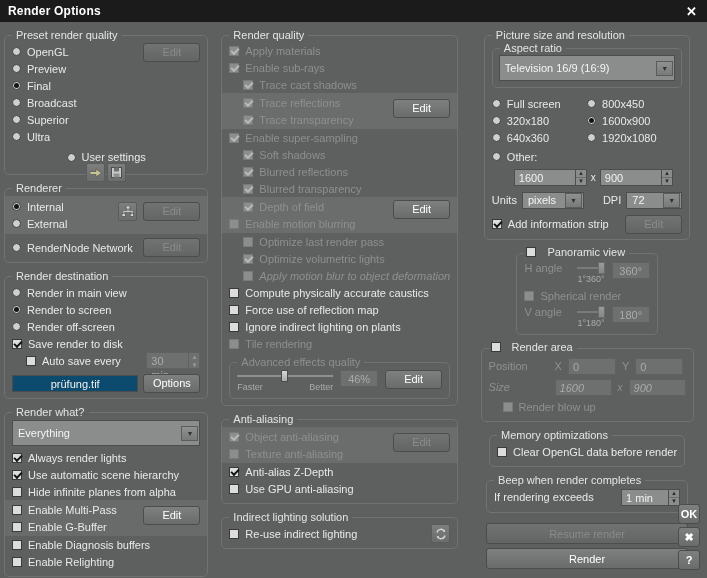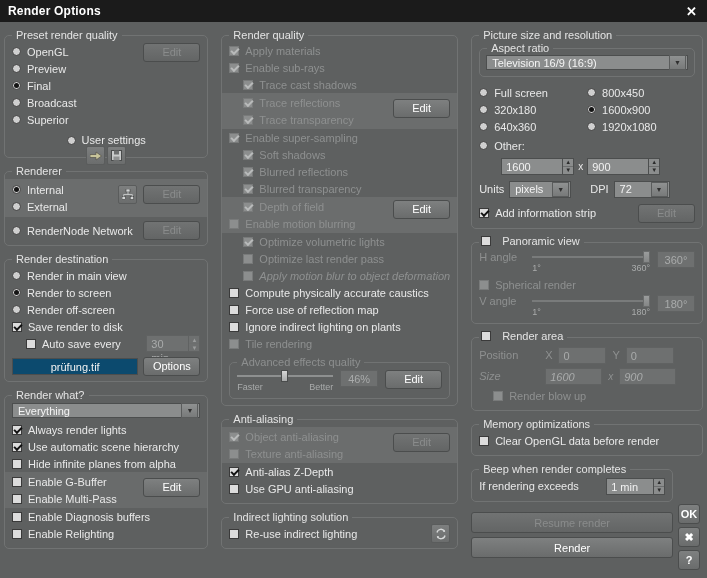--- a/index.html
+++ b/index.html
@@ -18,21 +18,21 @@
     padding:0 8px; justify-content:space-between;
   }
   .titlebar .t { font-size:12px; font-weight:bold; color:#ffffff; letter-spacing:.2px; }
   .titlebar .x { font-size:13px; font-weight:bold; color:#ffffff; cursor:pointer; padding:0 2px; }
 
   
   .cols { display:flex; padding:6px 4px 4px 4px; gap:13px; height:556px; }
   .col { display:flex; flex-direction:column; gap:6px; }
   .col1 { width:208px; }
   .col2 { width:240px; }
-  .col3 { width:236px; position:relative; }
+  .col3 { width:236px; position:relative;align-items:center; }
 
   
   .grp {
     border:1px solid #717373; border-radius:5px;
     padding:7px 7px 6px 7px; position:relative; margin-top:7px;
   }
   .grp > .lg {
     position:absolute; top:-7px; left:7px; background:#5e6060;
     padding:0 4px; font-size:11px; color:#e4e4e4; white-space:nowrap;
   }
@@ -96,21 +96,21 @@
     flex:1; display:flex; align-items:center; justify-content:center;
     font-size:6px; font-style:normal; color:#2b2b2b; line-height:1;
   }
   .spin .arrows i:first-child { border-bottom:1px solid #6c6e6e; }
   .spin.dim .arrows { background:#6e7070; border-color:#606262; }
   .spin.dim .arrows i { color:#9a9c9c; }
 
   
   .combo {
     display:flex; align-items:center; justify-content:space-between;
-    background:#8b8d8d; border:1px solid #4c4e4e; height:15px;
+    background:#8b8d8d; border:1px solid #4c4e4e; height:26px;
     padding:0 0 0 5px; color:#f4f4f4; cursor:pointer;
   }
   .combo .ar {
     width:17px; height:15px; margin:1px; background:linear-gradient(#8f9191,#787a7a);
     border:1px solid #5a5c5c; display:flex; align-items:center; justify-content:center;
     font-size:7px; color:#303030;
   }
   .combo.sm { height:17px; }
 
   
@@ -171,20 +171,24 @@
             <span class="radio on"></span>
             <span class="lbl">Final</span>
           </div>
           <div class="row">
             <span class="radio"></span>
             <span class="lbl">Broadcast</span>
           </div>
           <div class="row">
             <span class="radio"></span>
             <span class="lbl">Superior</span>
+          </div>
+          <div class="row">
+            <span class="radio"></span>
+            <span class="lbl">Ultra</span>
           </div>
           <div class="row" style="margin-top:6px; justify-content:space-between;flex-direction:column;">
             <div style="display:flex; align-items:center;">
               <span class="radio"></span>
               <span class="lbl">User settings</span>
             </div>
             <div style="display:flex; gap:2px;">
               <div class="iconbox">
                 <svg width="12" height="10" viewBox="0 0 12 10">
                     <path d="M0 3.5h6V1l5.5 4L6 9V6.5H0z" fill="#c8c49a" stroke="#55524a" stroke-width=".7"></path>
@@ -285,25 +289,25 @@
             <span class="lbl">Use automatic scene hierarchy</span>
           </div>
           <div class="row">
             <span class="cb"></span>
             <span class="lbl">Hide infinite planes from alpha</span>
           </div>
           <div class="hl2" style="position:relative; padding-top:1px; padding-bottom:1px;">
             <div class="btn" style="position:absolute; right:7px; top:6px; width:57px;">Edit</div>
             <div class="row">
               <span class="cb"></span>
+              <span class="lbl">Enable Multi-Pass</span>
+            </div>
+            <div class="row">
+              <span class="cb"></span>
               <span class="lbl">Enable G-Buffer</span>
-            </div>
-            <div class="row">
-              <span class="cb"></span>
-              <span class="lbl">Enable Multi-Pass</span>
             </div>
           </div>
           <div class="row">
             <span class="cb"></span>
             <span class="lbl">Enable Diagnosis buffers</span>
           </div>
           <div class="row">
             <span class="cb"></span>
             <span class="lbl">Enable Relighting</span>
           </div>
@@ -362,26 +366,26 @@
             <span class="cb dis on"></span>
             <span class="lbl dim">Depth of field</span>
           </div>
           <div class="row" style="padding-left:0; margin-left:-14px;">
             <span class="cb grey"></span>
             <span class="lbl dim">Enable motion blurring</span>
           </div>
         </div>
 
         <div class="row" style="padding-left:14px;">
-          <span class="cb dis on"></span>
-          <span class="lbl dim">Optimize volumetric lights</span>
-        </div>
-        <div class="row" style="padding-left:14px;">
           <span class="cb grey"></span>
           <span class="lbl dim">Optimize last render pass</span>
+        </div>
+        <div class="row" style="padding-left:14px;">
+          <span class="cb dis on"></span>
+          <span class="lbl dim">Optimize volumetric lights</span>
         </div>
         <div class="row" style="padding-left:14px;font-style:italic;">
           <span class="cb grey"></span>
           <span class="lbl dim">Apply motion blur to object deformation</span>
         </div>
         <div class="row">
           <span class="cb"></span>
           <span class="lbl">Compute physically accurate caustics</span>
         </div>
         <div class="row">

